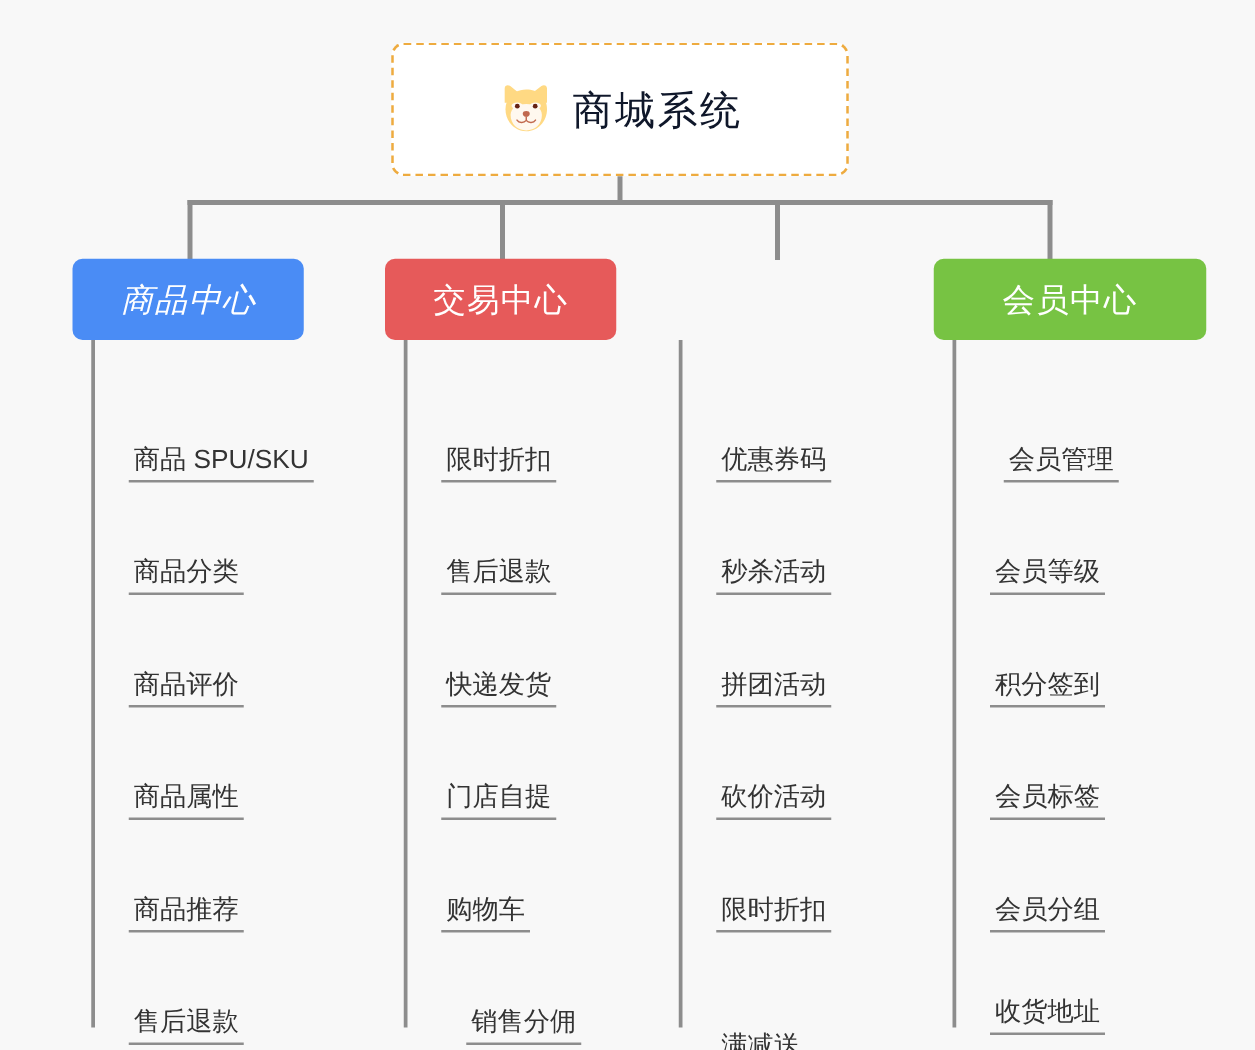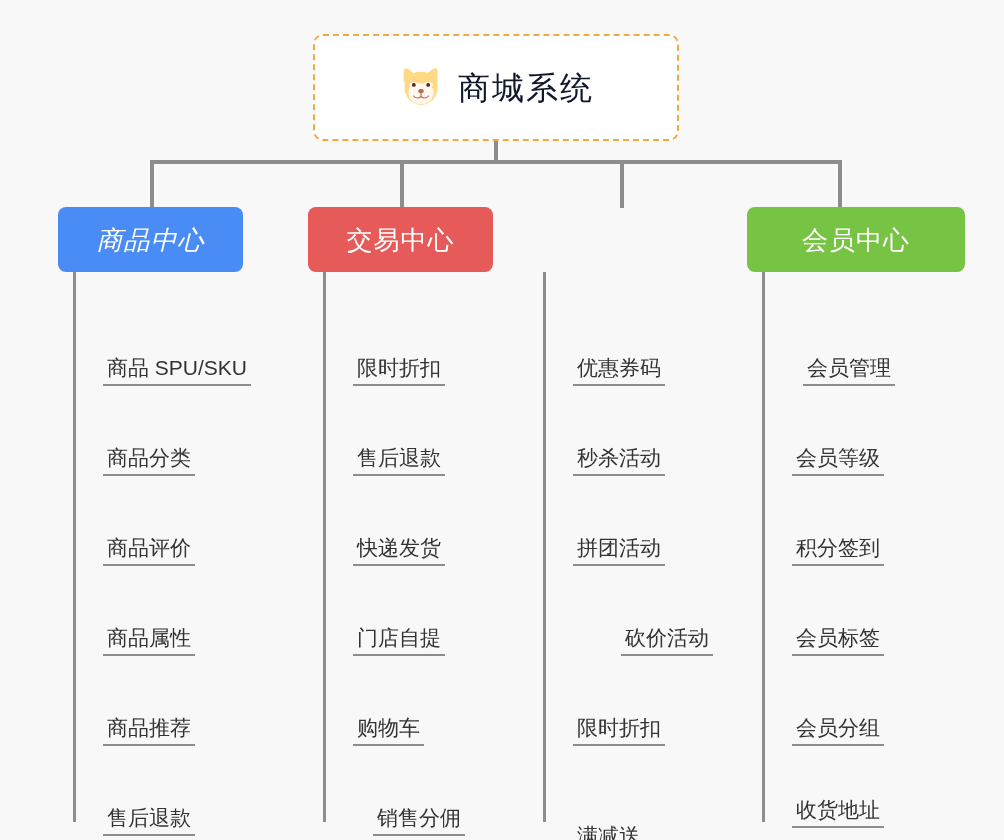--- a/index.html
+++ b/index.html
@@ -188,21 +188,21 @@
     <div class="leaf-spine" style="height:550px;"></div>
     <div class="leaf-item" style="top:0px;">
         <span class="leaf-underline"><span class="leaf-label">优惠券码</span></span>
       </div>
     <div class="leaf-item" style="top:90px;">
         <span class="leaf-underline"><span class="leaf-label">秒杀活动</span></span>
       </div>
     <div class="leaf-item" style="top:180px;">
         <span class="leaf-underline"><span class="leaf-label">拼团活动</span></span>
       </div>
-    <div class="leaf-item" style="top:270px;margin-left:48px;">
+    <div class="leaf-item" style="top:270px;">
         <span class="leaf-underline"><span class="leaf-label">砍价活动</span></span>
       </div>
     <div class="leaf-item" style="top:360px;">
         <span class="leaf-underline"><span class="leaf-label">限时折扣</span></span>
       </div>
     <div class="leaf-item" style="top:469px;font-family:Liberation Serif, serif;">
         <span class="leaf-underline"><span class="leaf-label">满减送</span></span>
       </div>
   </div>
 

